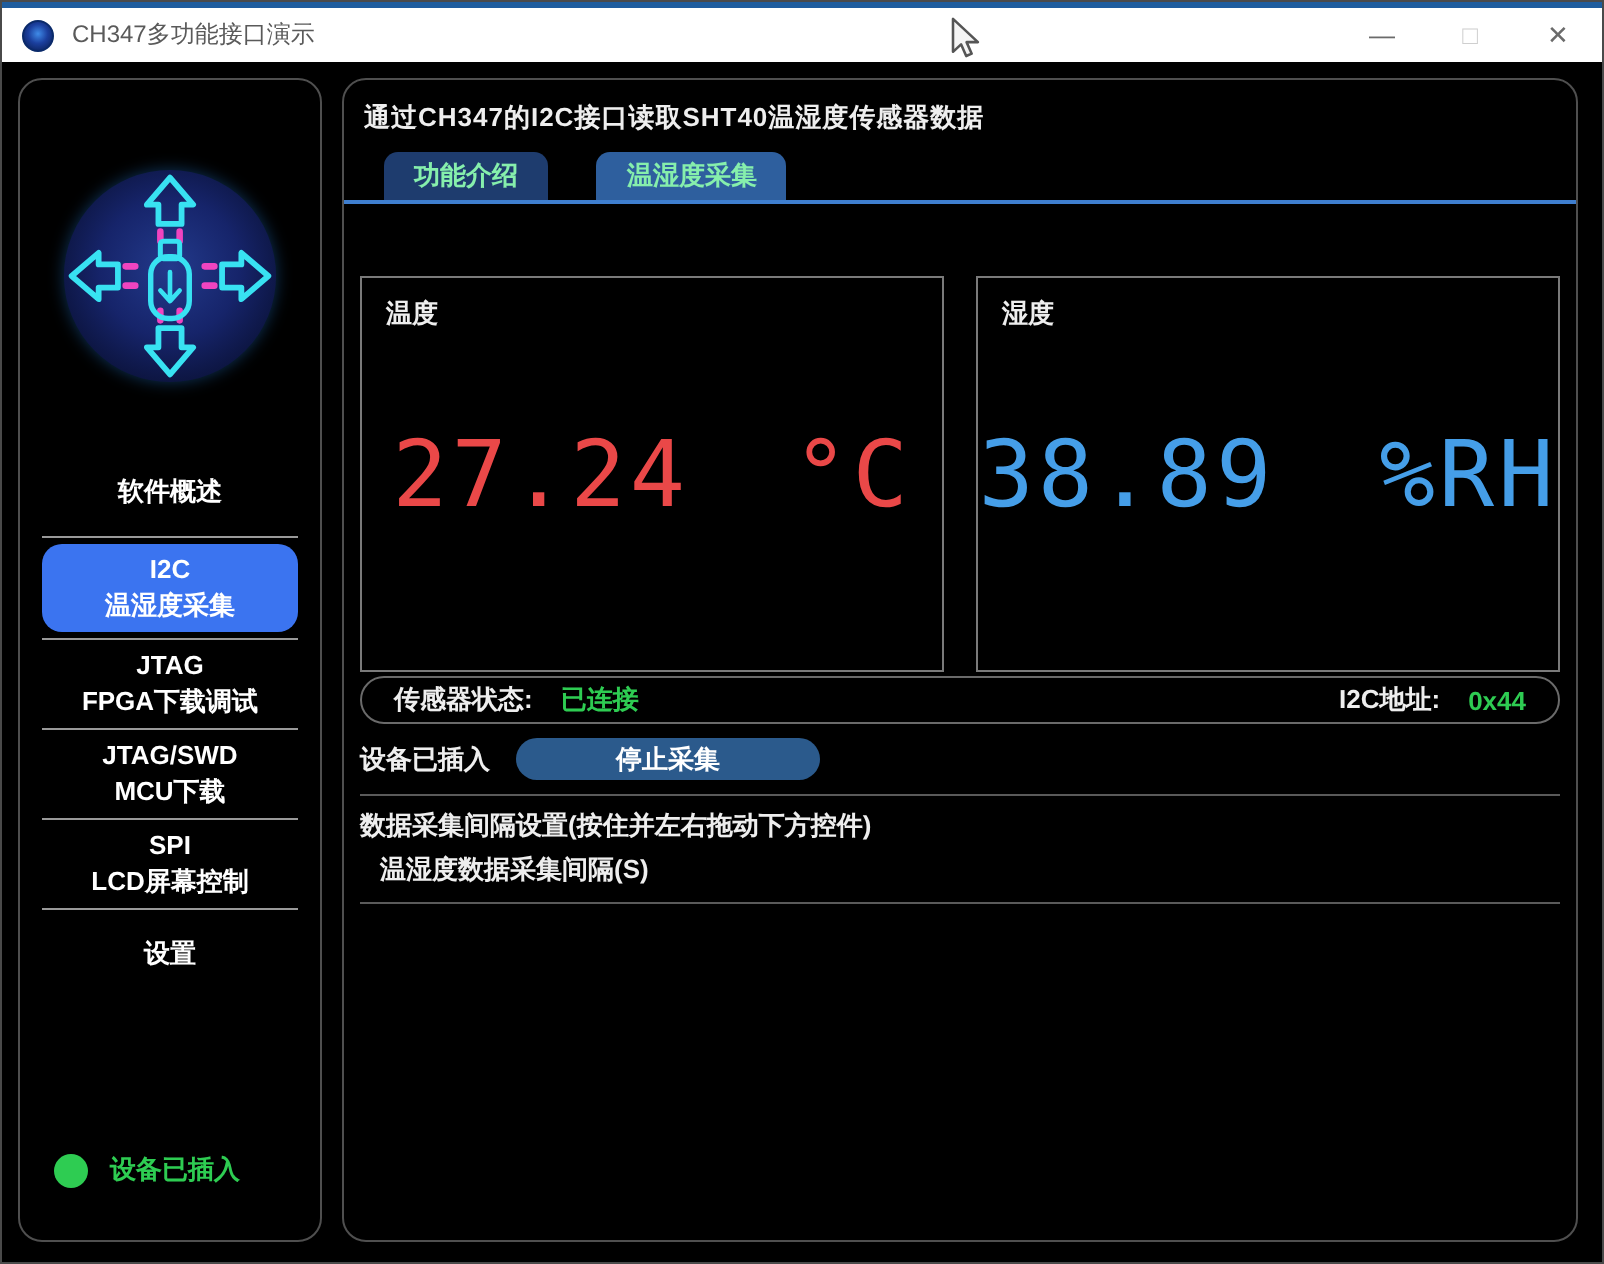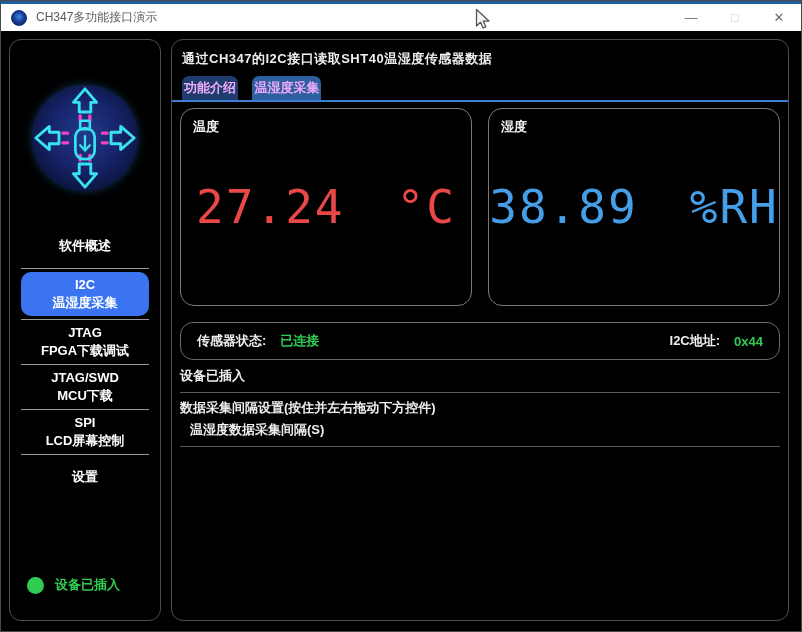--- a/index.html
+++ b/index.html
@@ -32,34 +32,34 @@
   .side-item.selected { background:var(--sel-blue,#3b74f0); border-radius:10px; margin:3px 11px; }
   .sep { height:1px; background:#999; margin:0 11px; }
   .devstatus { margin-top:auto; margin-bottom:26px; display:flex; align-items:center;
                padding-left:17px; gap:11px; }
   .dot { width:17px; height:17px; border-radius:50%; background:var(--green,#2ecc52); }
   .devtext { color:var(--green,#2ecc52); font-size:13px; font-weight:bold; }
   
   .main { flex:1; padding:8px; display:flex; flex-direction:column; overflow:hidden; }
   .hdr { font-size:13px; font-weight:bold; color:#eee; padding:2px 2px 0 2px; letter-spacing:.5px; }
   .tabs { margin-top:8px; padding-left:2px; }
-  .tab { display:inline-block; padding:3px 2px; font-size:13px; font-weight:bold; color:#f0abfc;
-         border-radius:7px 7px 0 0; background:var(--tab-inactive,#1e3c6e); margin-right:10px; }
+  .tab { display:inline-block; padding:3px 15px; font-size:13px; font-weight:bold; color:#86efac;
+         border-radius:7px 7px 0 0; background:var(--tab-inactive,#1e3c6e); margin-right:10px;margin-left:10px; }
   .tab.active { background:var(--tab-active,#2e5f9e); }
   .tabline { height:2px; background:var(--accent-line,#3f7fd0); margin:0 -8px; }
   .cards { display:flex; gap:16px; margin-top:6px; }
-  .card { flex:1; height:198px; border:1px solid #7a7a7a; border-radius:14px; position:relative;
-          display:flex; align-items:center; justify-content:center; }
+  .card { flex:1; height:198px; border:1px solid #7a7a7a; border-radius:0; position:relative;
+          display:flex; align-items:center; justify-content:center;margin-top:30px; }
   .card .lbl { position:absolute; top:9px; left:12px; font-size:13px; font-weight:bold; color:#eee; }
   .value { font-family:"DejaVu Sans Mono","Liberation Mono",monospace; font-size:46px;
            letter-spacing:2px; display:flex; align-items:baseline;gap:26px; }
   .value .unit { margin-left:26px; }
   .temp { color:var(--temp-red,#ea4848); }
   .hum  { color:var(--hum-blue,#459ee8); }
-  .statusbar { margin-top:16px; height:38px; border:1px solid #6a6a6a; border-radius:13px;
+  .statusbar { margin-top:2px; height:24px; border:1px solid #6a6a6a; border-radius:13px;
                display:flex; align-items:center; justify-content:space-between; padding:0 16px;
                font-size:13px; font-weight:bold; color:#eee; }
   .pair { display:flex; gap:14px; align-items:center; }
   .ok { color:var(--green,#2ecc52); }
   .row2 { margin-top:7px; display:flex; align-items:center; font-size:13px; font-weight:bold; color:#eee; }
   .stopbtn { margin-left:13px; width:152px; height:21px; border-radius:11px;
              background:var(--btn-blue,#2b5a8c); color:#fff; display:flex; align-items:center;
              justify-content:center; font-size:13px; font-weight:bold; border:none; }
   .line { height:1px; background:#5a5a5a; margin-top:7px; }
   .intlabel { margin-top:6px; font-size:13px; font-weight:bold; color:#eee; }
@@ -187,20 +187,21 @@
           <span class="ok">已连接</span>
         </div>
         <div class="pair">
           <span>I2C地址:</span>
           <span class="ok">0x44</span>
         </div>
       </div>
 
       <div class="row2">
         <span>设备已插入</span>
+        <button class="stopbtn">停止采集</button>
       </div>
       <div class="line"></div>
 
       <div class="intlabel">数据采集间隔设置(按住并左右拖动下方控件)</div>
       <div class="sliderrow">
         <span class="intunit">温湿度数据采集间隔(S)</span>
       </div>
       <div class="line"></div>
     </div>
 

